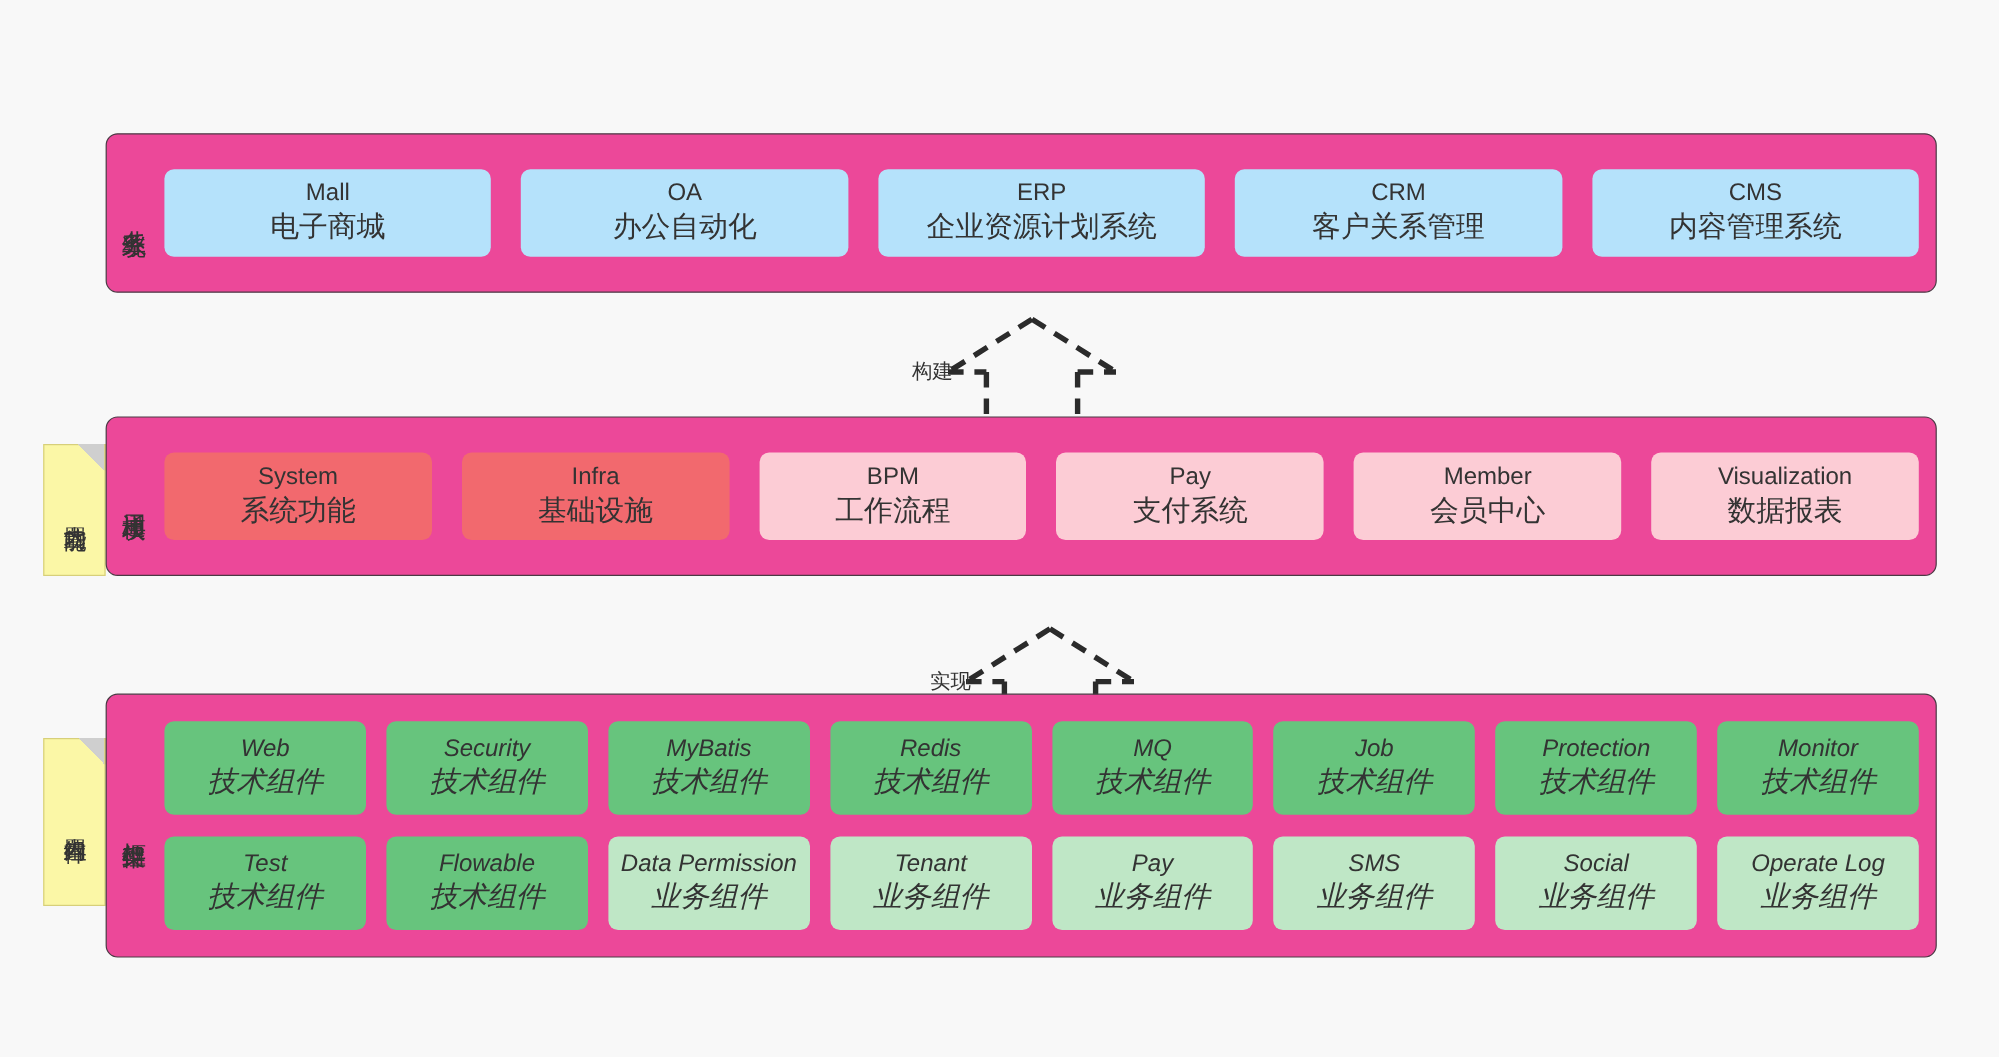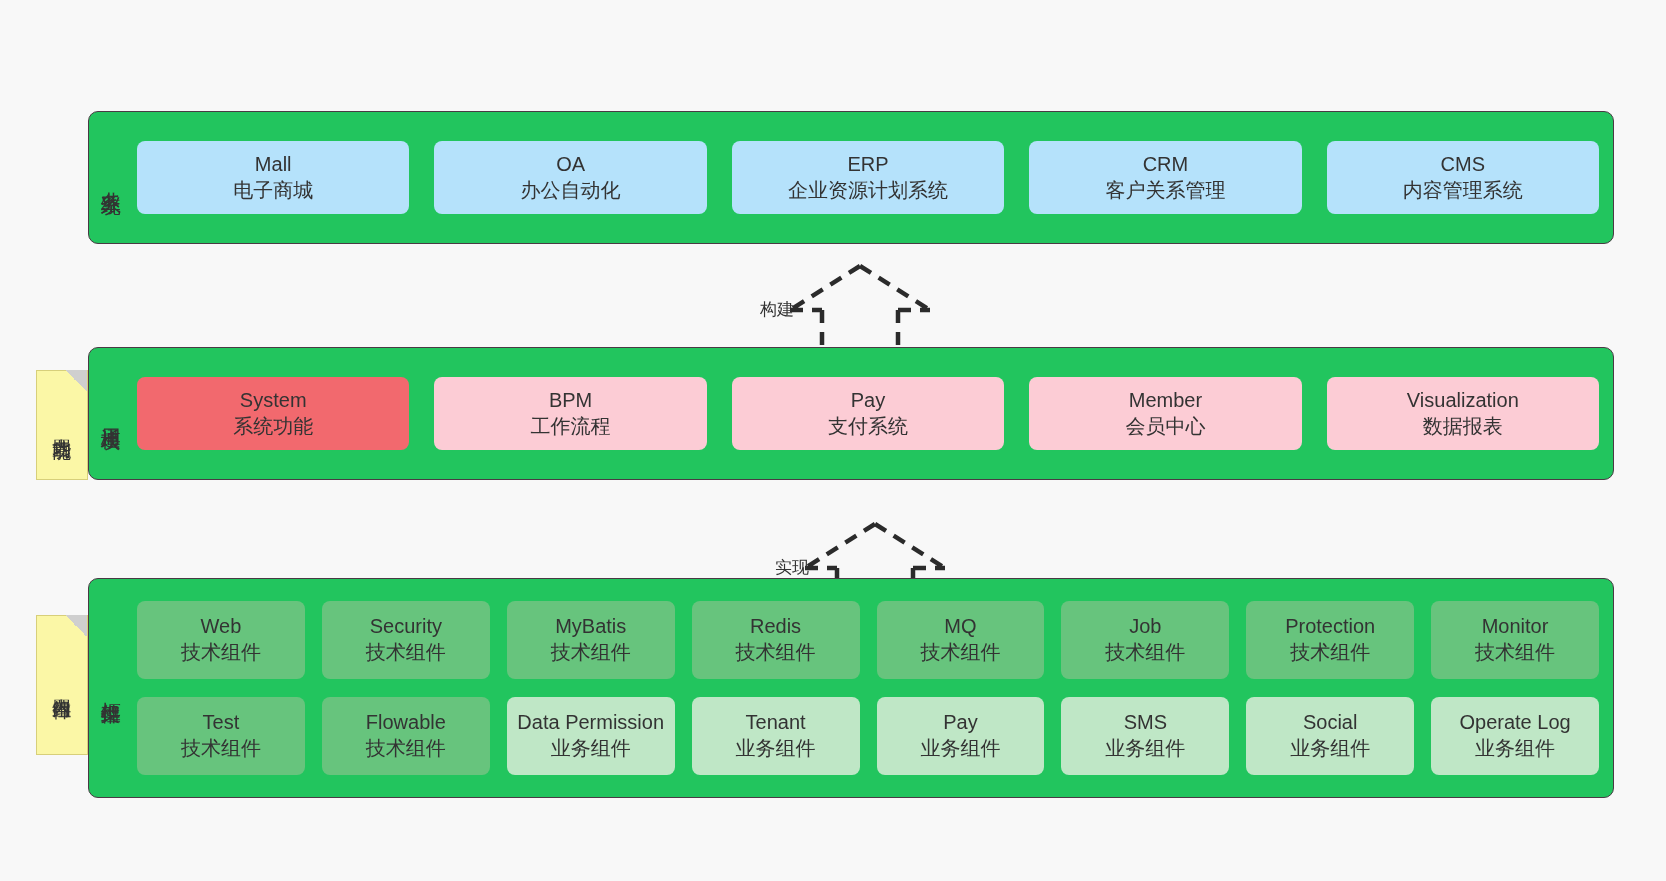--- a/index.html
+++ b/index.html
@@ -9,21 +9,21 @@
     font-family:"Liberation Sans","DejaVu Sans",sans-serif;
     color:#333333;
     overflow:hidden;
     position:relative;
   }
   .canvas{position:absolute;left:0;top:0;width:1666px;height:881px;}
 
   
   .layer{
     position:absolute;
-    background:#22c55e;
+    background:#ec4899;
     border:1.6px solid #4a3a44;
     border-radius:10px;
     box-sizing:border-box;
     display:flex;
     align-items:stretch;
   }
   .layer-title{
     width:44px;
     flex:0 0 44px;
     display:flex;
@@ -57,40 +57,40 @@
     display:flex;
     flex-direction:column;
     align-items:center;
     justify-content:center;
     text-align:center;
     box-sizing:border-box;
     line-height:1.28;
     user-select:none;
   }
   .card .t1{font-size:20px;}
-  .card .t2{font-size:20px;}
+  .card .t2{font-size:24px;}
 
   
   .c-blue   {background:#b5e2fb;}
   .c-red    {background:#f2696e;}
   .c-pink   {background:#fcccd5;justify-content:center;}
   .c-green  {background:#67c47d;}
   .c-lgreen {background:#bfe7c6;}
 
   
   #layer-business{left:88px;top:111px;width:1526px;height:133px;}
   #layer-business .card{height:73px;}
 
   #layer-module{left:88px;top:347px;width:1526px;height:133px;}
   #layer-module .card{height:73px;}
 
   #layer-framework{left:88px;top:578px;width:1526px;height:220px;}
   #layer-framework .card{height:78px;}
   #layer-framework .layer-body{gap:18px;padding:0 14px 0 4px;}
-  #layer-framework .row{gap:17px;}
+  #layer-framework .row{gap:17px;font-style:italic;}
 
   
   .note{
     position:absolute;
     width:52px;
     background:#fbf7a6;
     border:1px solid #d7cf7a;
     box-sizing:border-box;
     display:flex;
     align-items:center;
@@ -174,20 +174,24 @@
   </div>
 
   <div class="layer" id="layer-module">
     <div class="layer-title">通用模块</div>
     <div class="layer-body">
       <div class="row">
         <div class="card c-red">
           <span class="t1">System</span>
           <span class="t2">系统功能</span>
         </div>
+        <div class="card c-red">
+          <span class="t1">Infra</span>
+          <span class="t2">基础设施</span>
+        </div>
         <div class="card c-pink">
           <span class="t1">BPM</span>
           <span class="t2">工作流程</span>
         </div>
         <div class="card c-pink">
           <span class="t1">Pay</span>
           <span class="t2">支付系统</span>
         </div>
         <div class="card c-pink">
           <span class="t1">Member</span>

